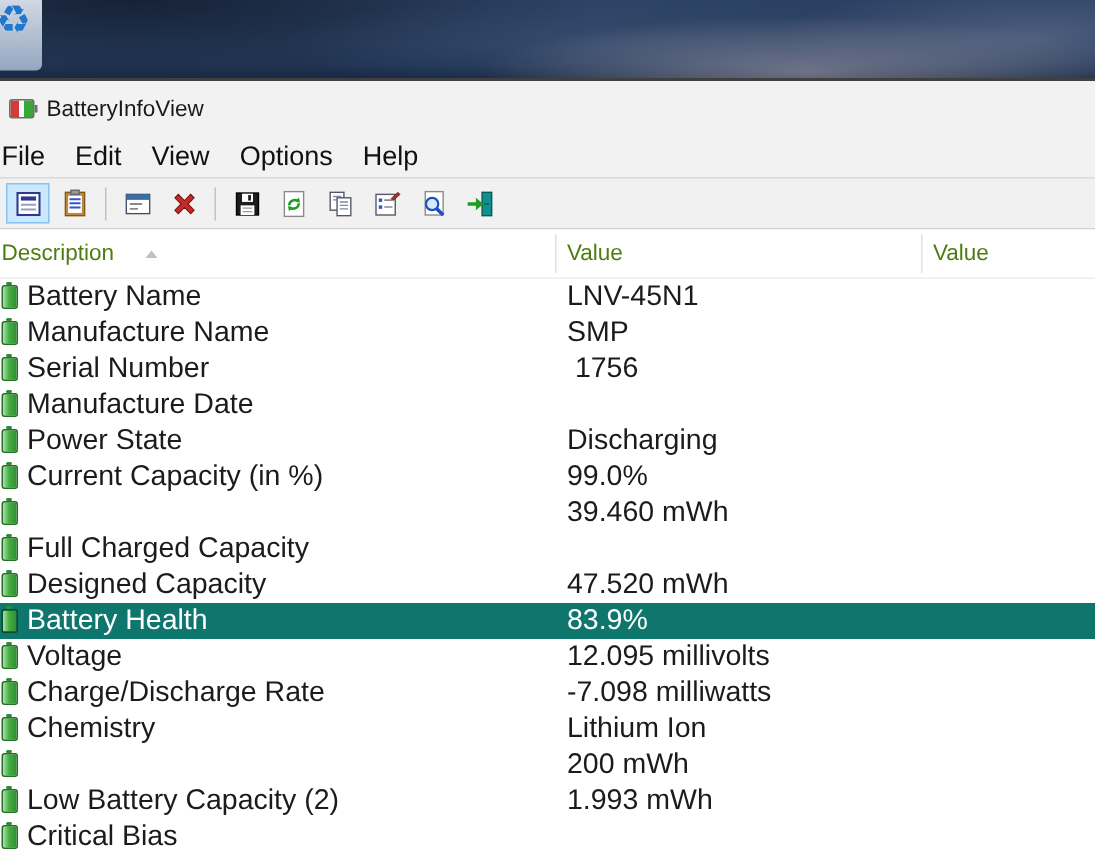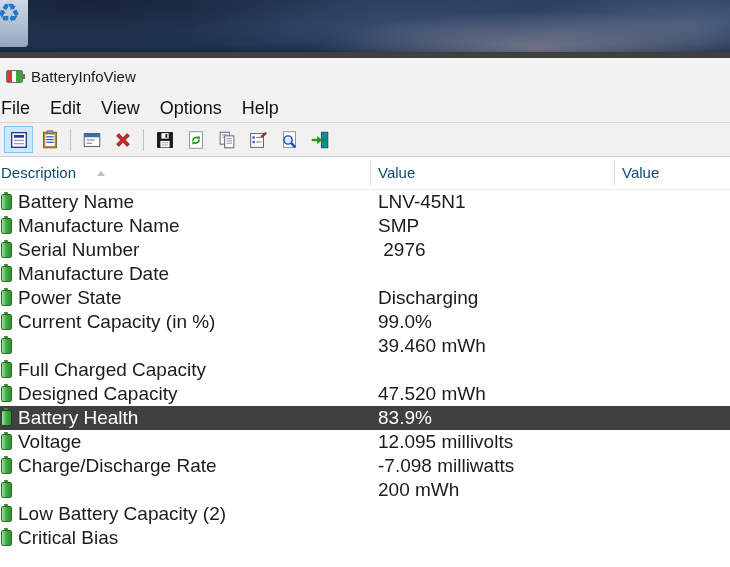--- a/index.html
+++ b/index.html
@@ -24,21 +24,21 @@
     border-radius:4px;
     background:linear-gradient(to bottom, rgba(228,235,245,0.92), rgba(178,196,220,0.80));
     display:flex; align-items:flex-start; justify-content:center;
   }
   .recycle-glyph { font-size:26px; line-height:32px; color:#2277cc; text-shadow:0 0 1px rgba(255,255,255,0.6); }
 
   
   .window {
     position:absolute; top:52px; left:0; width:730px; height:515px;
     background:#fff; display:flex; flex-direction:column;
-    border-top:6px solid #404040;
+    border-top:2px solid #404040;
   }
 
   .titlebar {
     height:37px; flex:0 0 37px; background:#f2f2f2;
     display:flex; align-items:center; padding-left:6px;
   }
   .title-icon {
     width:17px; height:13px; border:1px solid #6f6f6f; border-radius:2px; position:relative;
     background:linear-gradient(to right, #d23b3b 0 36%, #f7f7f7 36% 62%, #3aa63a 62% 100%);
   }
@@ -63,39 +63,39 @@
     width:29px; height:27px; margin:0 1px; border:1px solid transparent;
     display:flex; align-items:center; justify-content:center;
   }
   .tool-btn.checked { background:#cce8ff; border-color:#84c3f2; }
   .tool-sep { width:1px; height:22px; background:#c2c2c2; margin:0 5px; flex:0 0 1px; }
 
   
   .listview { flex:1 1 auto; display:flex; flex-direction:column; background:#fff; overflow:hidden; }
   .lv-header {
     height:33px; flex:0 0 33px; position:relative; background:#fff;
-    font-size:15px; color:#0c4a6e; border-bottom:1px solid #ededed;
+    font-size:15px; color:#4d7c0f; border-bottom:1px solid #ededed;
   }
   .col-label { position:absolute; top:0; line-height:32px; white-space:pre; }
   .col-desc  { left:1px; }
   .col-val1  { left:378px; }
   .col-val2  { left:622px; }
   .hdr-sep { position:absolute; top:3px; height:26px; width:1px; background:#e0e0e0; }
   .hdr-sep1 { left:370px; } .hdr-sep2 { left:614px; }
   .sort-arrow {
     position:absolute; left:97px; top:14px; width:0; height:0;
     border-left:4px solid transparent; border-right:4px solid transparent;
     border-bottom:5px solid #c0c0c0;
   }
 
   .rows { flex:1 1 auto; overflow:hidden; }
   .row { height:24px; position:relative; font-size:19px; color:#1b1b1b; }
   .row .desc { position:absolute; left:18px; top:0; line-height:24px; white-space:pre; }
   .row .val  { position:absolute; left:378px; top:0; line-height:24px; white-space:pre;text-align:center; }
-  .row.selected { background:#404040;padding-left:36px; }
+  .row.selected { background:#0f766e;padding-left:36px; }
   .row.selected .desc, .row.selected .val { color:#fff; }
 
   .bat-icon {
     position:absolute; left:1px; top:4px; width:11px; height:16px;
     background:linear-gradient(to right, #a9e2a9, #45ad45 45%, #2f8f2f);
     border:1px solid #256f25; border-radius:2px;
   }
   .bat-icon::before {
     content:''; position:absolute; left:2px; top:-3px; width:4px; height:2px;
     background:#2f8f2f; border-radius:1px;
@@ -235,21 +235,21 @@
 
   <div class="row">
     <span class="bat-icon"></span>
     <span class="desc">Manufacture Name</span>
     <span class="val">SMP</span>
   </div>
 
   <div class="row">
     <span class="bat-icon"></span>
     <span class="desc">Serial Number</span>
-    <span class="val"> 2976</span>
+    <span class="val"> 1756</span>
   </div>
 
   <div class="row">
     <span class="bat-icon"></span>
     <span class="desc">Manufacture Date</span>
     <span class="val"></span>
   </div>
 
   <div class="row">
     <span class="bat-icon"></span>
@@ -290,29 +290,35 @@
     <span class="desc">Voltage</span>
     <span class="val">12.095 millivolts</span>
   </div>
 
   <div class="row">
     <span class="bat-icon"></span>
     <span class="desc">Charge/Discharge Rate</span>
     <span class="val">-7.098 milliwatts</span>
   </div>
 
+  <div class="row">
+    <span class="bat-icon"></span>
+    <span class="desc">Chemistry</span>
+    <span class="val">Lithium Ion</span>
+  </div>
 
   <div class="row">
     <span class="bat-icon"></span>
     <span class="val">200 mWh</span>
   </div>
 
   <div class="row">
     <span class="bat-icon"></span>
     <span class="desc">Low Battery Capacity (2)</span>
+    <span class="val">1.993 mWh</span>
   </div>
 
   <div class="row">
     <span class="bat-icon"></span>
     <span class="desc">Critical Bias</span>
     <span class="val"></span>
   </div>
 </div>
   </div>
 

